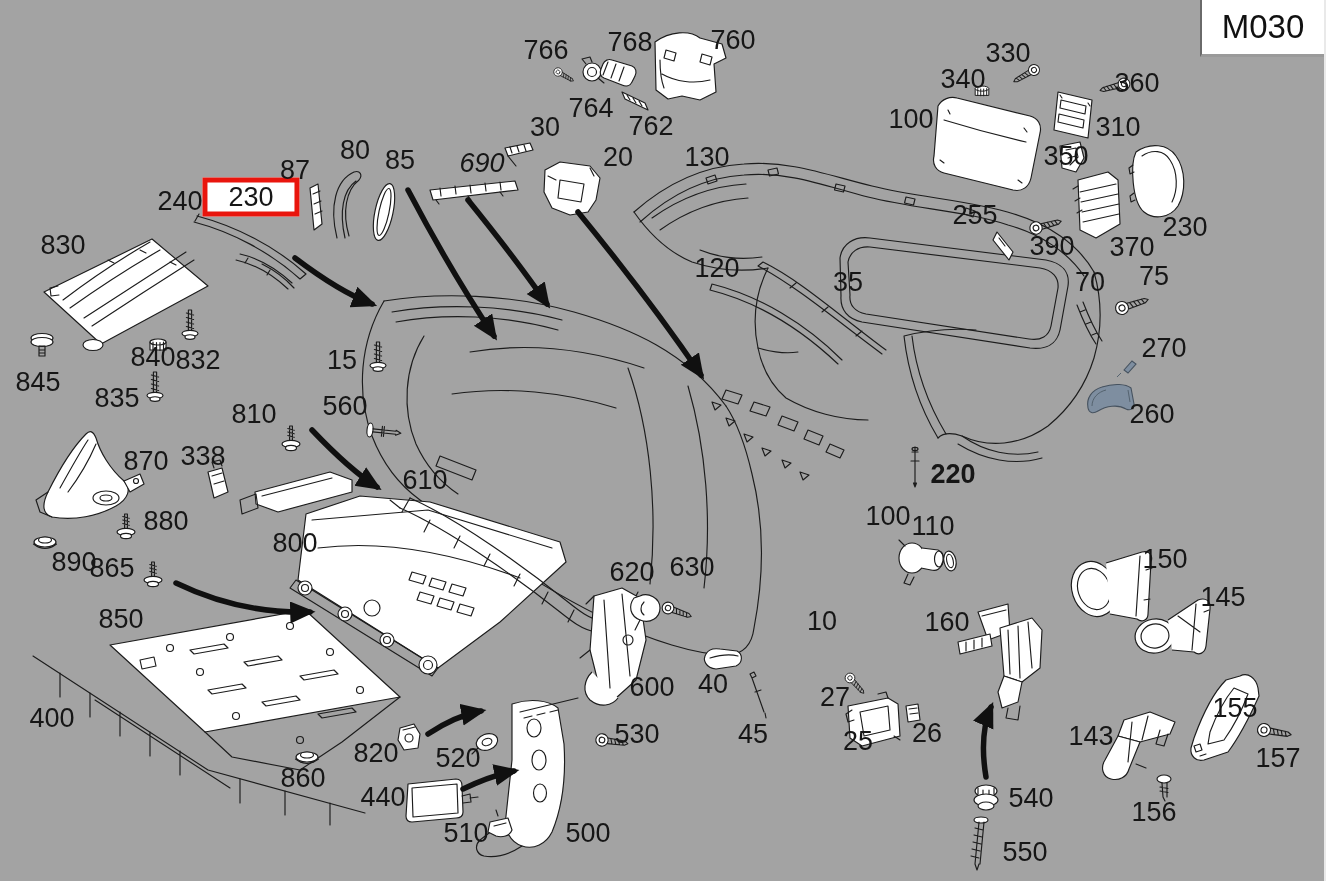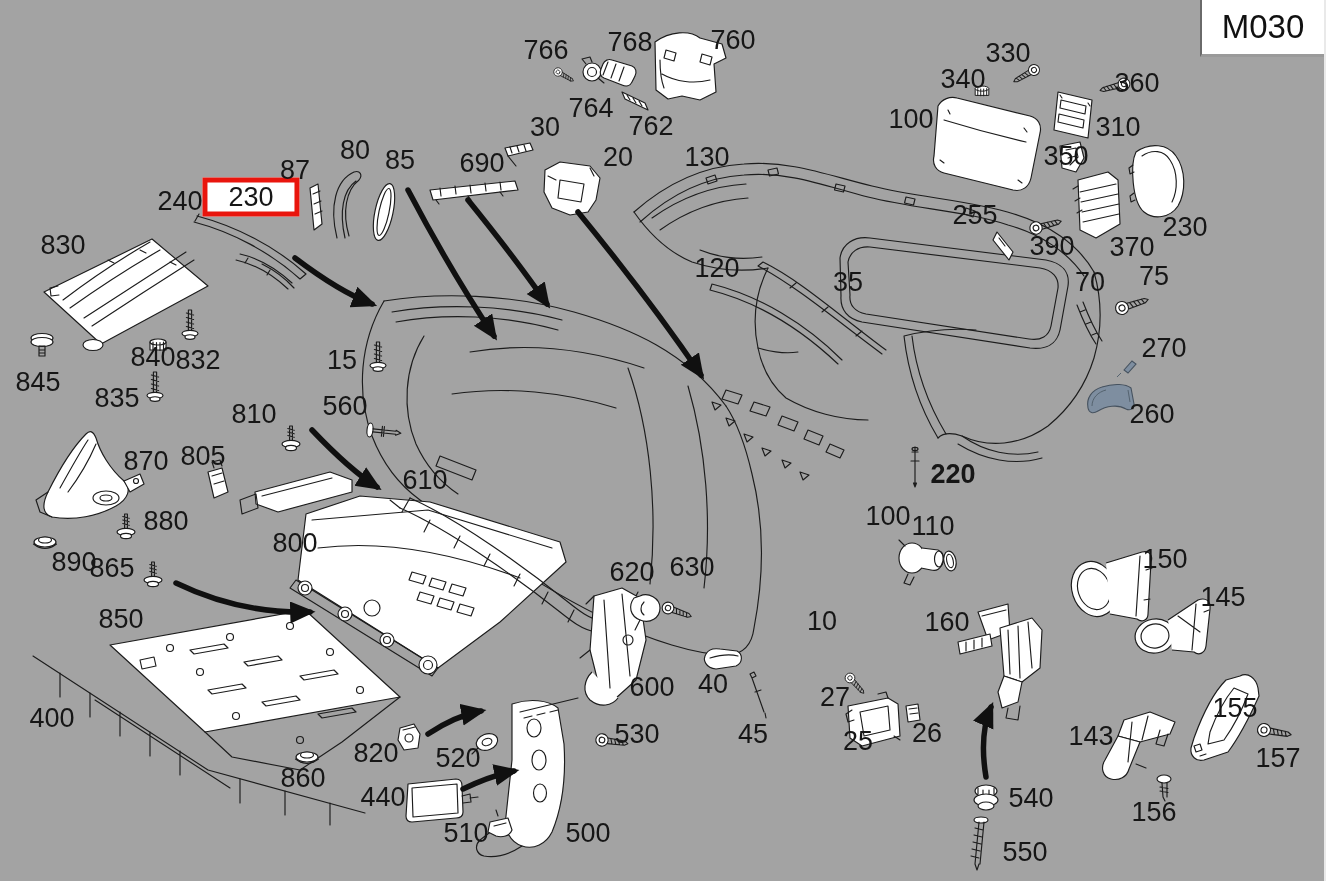--- a/index.html
+++ b/index.html
@@ -450,30 +450,30 @@
       <div class="part-label" style="left: 1066px; top: 156px;">350</div>
       <div class="part-label" style="left: 1132px; top: 247px;">370</div>
       <div class="part-label" style="left: 1185px; top: 227px;">230</div>
       <div class="part-label" style="left: 1052px; top: 246px;">390</div>
       <div class="part-label" style="left: 975px; top: 215px;">255</div>
       <div class="part-label" style="left: 180px; top: 201px;">240</div>
       <div class="part-label highlighted" style="left: 251px; top: 197px;">230</div>
       <div class="part-label" style="left: 295px; top: 170px;">87</div>
       <div class="part-label" style="left: 355px; top: 150px;">80</div>
       <div class="part-label" style="left: 400px; top: 160px;">85</div>
-      <div class="part-label" style="left: 482px; top: 163px;">690</div>
+      <div class="part-label" style="left: 482px; top: 163px; font-style: italic;">690</div>
       <div class="part-label" style="left: 63px; top: 245px;">830</div>
       <div class="part-label" style="left: 153px; top: 357px;">840</div>
       <div class="part-label" style="left: 198px; top: 360px;">832</div>
       <div class="part-label" style="left: 38px; top: 382px;">845</div>
       <div class="part-label" style="left: 117px; top: 398px;">835</div>
       <div class="part-label" style="left: 342px; top: 360px;">15</div>
       <div class="part-label" style="left: 345px; top: 406px;">560</div>
       <div class="part-label" style="left: 254px; top: 414px;">810</div>
-      <div class="part-label" style="left: 203px; top: 456px;">805</div>
+      <div class="part-label" style="left: 203px; top: 456px;">338</div>
       <div class="part-label" style="left: 146px; top: 461px;">870</div>
       <div class="part-label" style="left: 166px; top: 521px;">880</div>
       <div class="part-label" style="left: 42px; top: 562px; margin-left: 32px;">890</div>
       <div class="part-label" style="left: 112px; top: 568px;">865</div>
       <div class="part-label" style="left: 295px; top: 543px;">800</div>
       <div class="part-label" style="left: 425px; top: 480px;">610</div>
       <div class="part-label" style="left: 717px; top: 268px;">120</div>
       <div class="part-label" style="left: 848px; top: 282px;">35</div>
       <div class="part-label" style="left: 1090px; top: 282px;">70</div>
       <div class="part-label" style="left: 1154px; top: 276px;">75</div>

